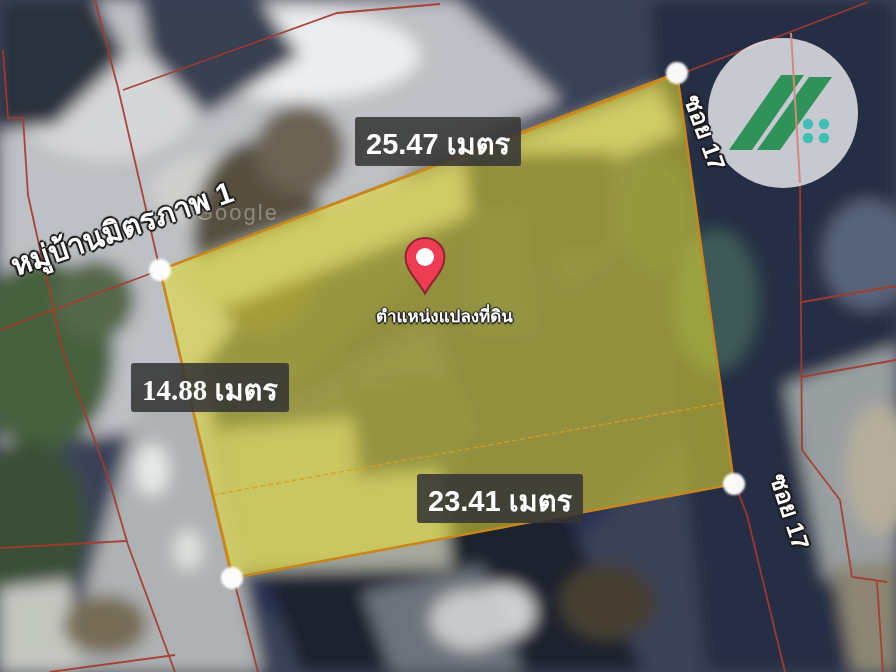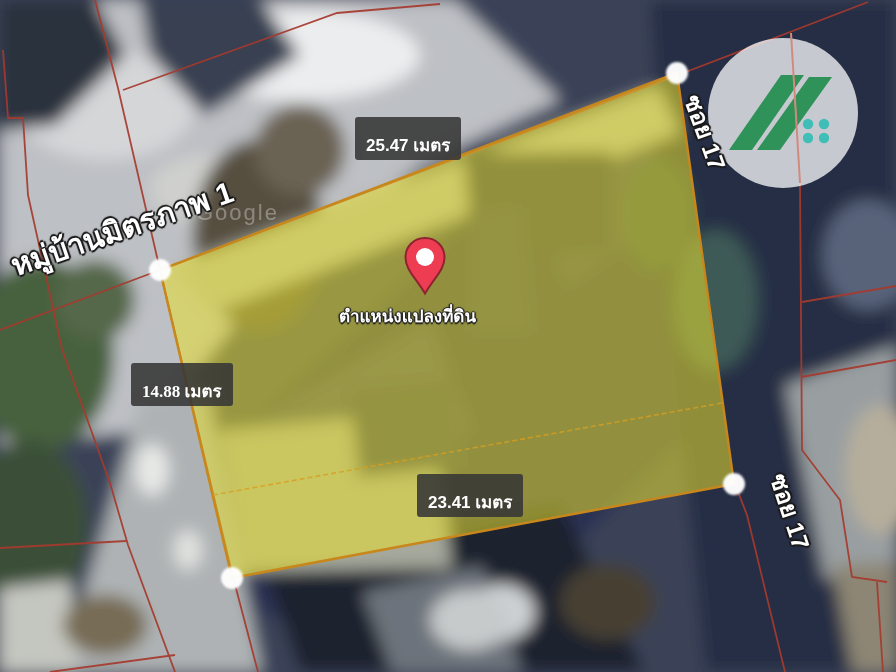--- a/index.html
+++ b/index.html
@@ -10,36 +10,36 @@
   }
   svg { display:block; }
   .layer { position:absolute; left:0; top:0; }
   .watermark {
     position:absolute; left:196px; top:200px; z-index:1;
     color:rgba(255,255,255,.32); font-size:22px; font-weight:400; letter-spacing:2px;
   }
   .measure {
     position:absolute; z-index:4; white-space:nowrap;
     background:rgba(54,54,54,.88); color:#fff;
-    font-size:17px; font-weight:600; line-height:1.2;
-    padding:19px 11px 4px; border-radius:3px;
+    font-size:29px; font-weight:600; line-height:1.2;
+    padding:10px 11px 4px; border-radius:3px;
   }
   .street {
     position:absolute; z-index:4; color:#fff; font-weight:700; white-space:nowrap;
     text-align:center;
     text-shadow:-2px 0 1px #1a1a1a, 2px 0 1px #1a1a1a, 0 -2px 1px #1a1a1a,
                  0 2px 1px #1a1a1a, -1px -1px 1px #1a1a1a, 1px 1px 1px #1a1a1a;
   }
   .street-main { left:-8px; top:205px; width:260px; font-size:30px; transform:rotate(-19deg); }
   .street-soi-top { left:668px; top:110px; width:72px; font-size:24px; transform:rotate(70deg); }
   .street-soi-bottom { left:753px; top:489px; width:72px; font-size:24px; transform:rotate(72deg); }
   .pin { position:absolute; left:403px; top:236px; z-index:4; }
   .pin-label {
-    position:absolute; left:339px; top:302px; width:160px; z-index:4;
-    color:#fff; font-size:17px; font-weight:700; text-align:left; white-space:nowrap;
+    position:absolute; left:353px; top:302px; width:160px; z-index:4;
+    color:#fff; font-size:17px; font-weight:700; text-align:right; white-space:nowrap;
     text-shadow:-1.5px 0 1px #222, 1.5px 0 1px #222, 0 -1.5px 1px #222, 0 1.5px 1px #222;
   }
   .logo {
     position:absolute; left:708px; top:38px; width:150px; height:150px; z-index:2;
     border-radius:50%; background:rgba(239,240,241,.8);
   }
   .overlay-lines { z-index:3; pointer-events:none; }
 </style>
 </head>
 <body>

